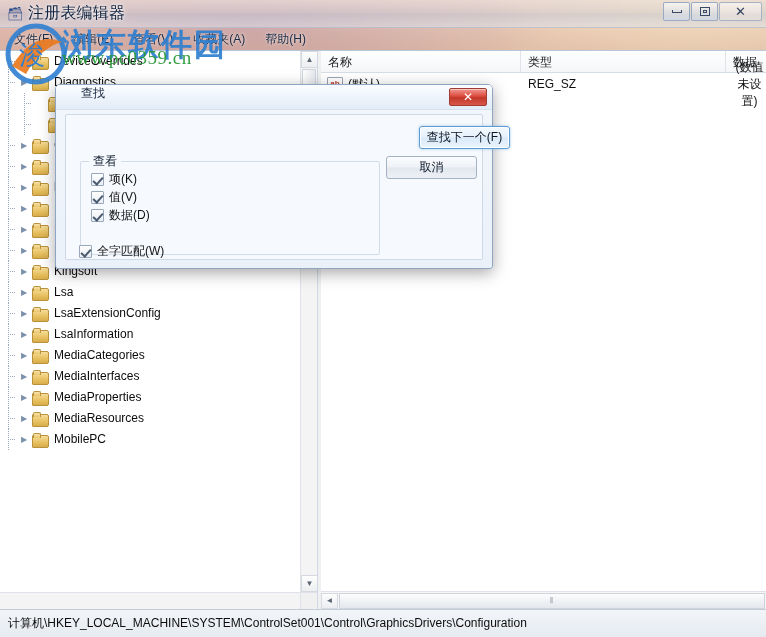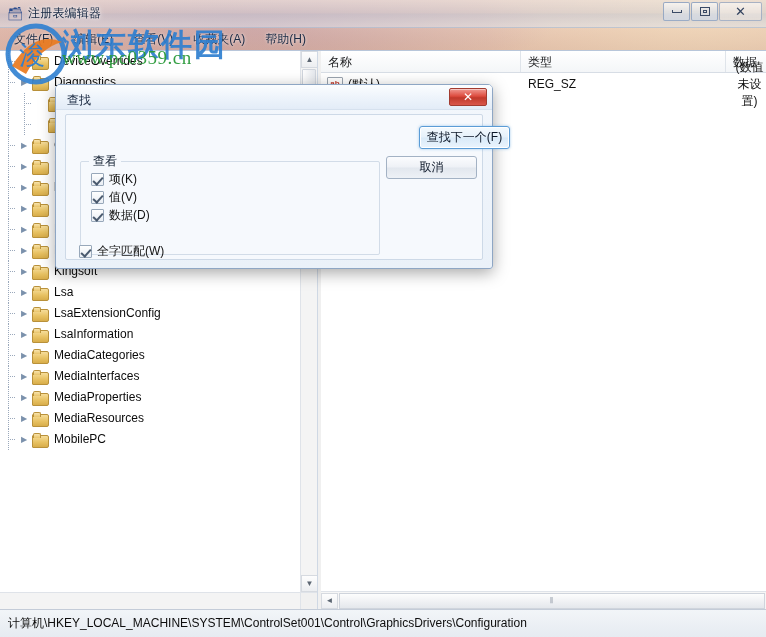--- a/index.html
+++ b/index.html
@@ -38,21 +38,21 @@
   }
   .win-icon {
     width: 16px; height: 16px; margin-left: 7px; margin-right: 5px;
     position: relative; flex: none;
   }
   .win-icon .glyph {
     display:block; font-size: 13px; line-height: 16px; color: #2a4b8d;
     font-family: "DejaVu Sans", sans-serif;
   }
   .win-title {
-    font-size: 12px; color: #12243f; letter-spacing: .2px;
+    font-size: 16px; color: #12243f; letter-spacing: .2px;
     text-shadow: 0 0 3px rgba(255,255,255,0.9), 0 0 6px rgba(255,255,255,0.8);
     white-space: nowrap;
   }
   .win-buttons {
     position: absolute; right: 4px; top: 2px;
     display: flex; gap: 1px; align-items: center;
   }
   .wbtn {
     width: 27px; height: 19px;
     border: 1px solid rgba(140,160,190,0.85);
@@ -212,21 +212,21 @@
 
   
   .dialog {
     position:absolute; left:55px; top:84px; width:438px; height:185px;
     border: 1px solid #8ea6c4;
     border-radius: 5px 5px 3px 3px;
     background: linear-gradient(to bottom, #f3f7fc, #eaf1f9);
     box-shadow: 0 4px 16px rgba(0,0,0,0.35);
   }
   .dlg-title {
-    height: 25px; display:flex; align-items:flex-end; padding-left:11px;
+    height: 25px; display:flex; align-items:flex-start; padding-left:25px;
     background: linear-gradient(to bottom, #fbfdff 0%, #eef4fb 50%, #e3ecf7 100%);
     border-radius: 4px 4px 0 0;
     font-size: 12px; color:#14243d;
     border-bottom: 1px solid rgba(190,206,226,0.6);
     position: relative;
   }
   .dlg-close {
     position:absolute; right: 5px; top: 3px;
     width: 38px; height: 18px; border-radius: 2px;
     background: linear-gradient(to bottom, #f09a92 0%, #dd4b3e 45%, #c0392b 55%, #d9564a 100%);

